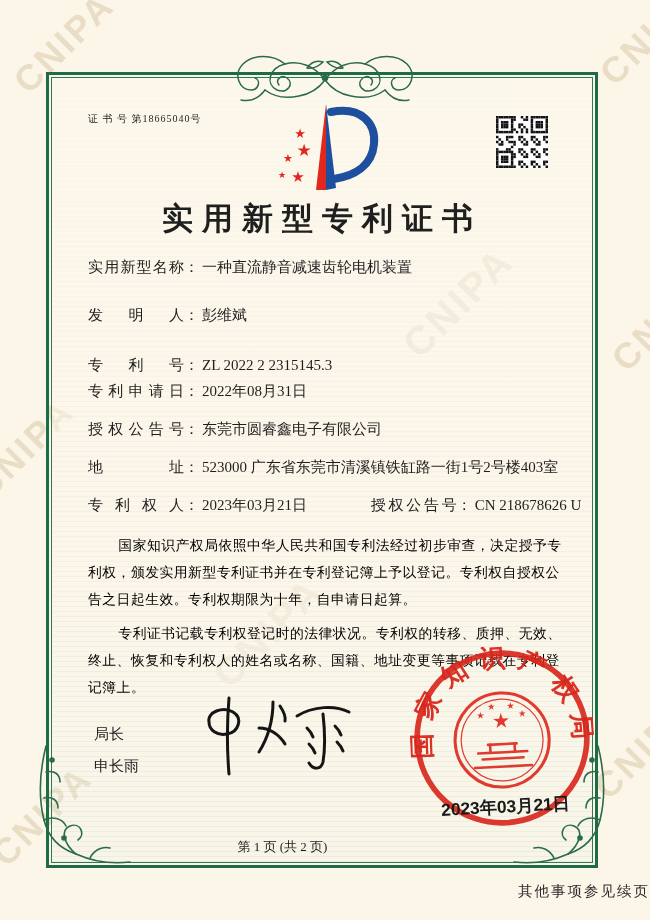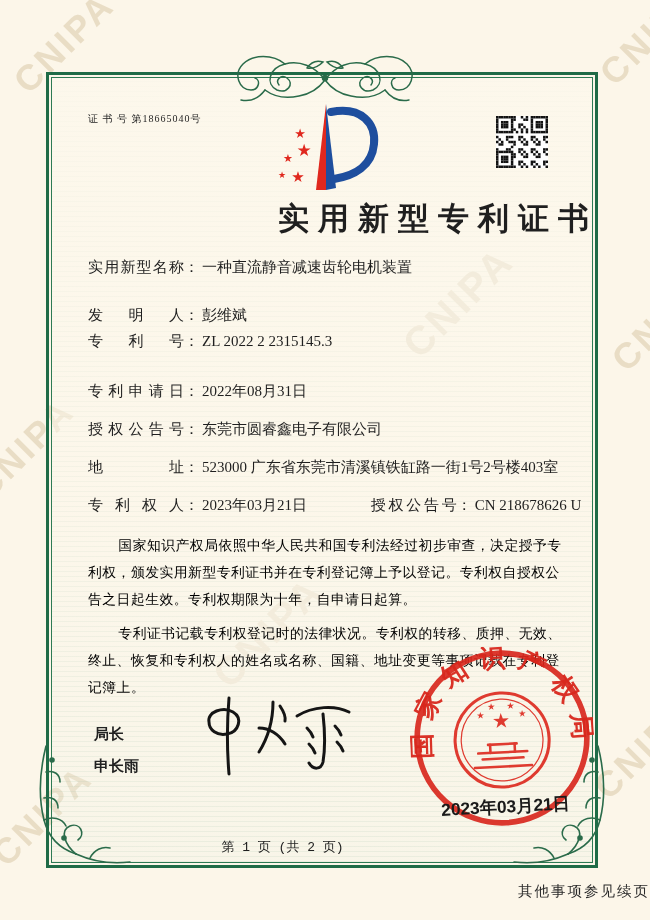--- a/index.html
+++ b/index.html
@@ -23,37 +23,37 @@
     position:absolute;inset:2px;border:1px solid #2d7a54;
     background:
       linear-gradient(180deg, rgba(253,248,236,0.85) 0%, rgba(253,248,236,0.45) 55%, rgba(228,240,228,0.15) 100%),
       repeating-linear-gradient(0deg, rgba(120,170,140,0.13) 0px, rgba(120,170,140,0.13) 1px, rgba(0,0,0,0) 1px, rgba(0,0,0,0) 5px);
   }
   .orn{position:absolute;pointer-events:none;}
   .cert-no{position:absolute;left:88px;top:112px;font-size:10px;letter-spacing:1px;z-index:3;}
   .logo{position:absolute;left:268px;top:100px;z-index:3;}
   .qr{position:absolute;left:496px;top:116px;z-index:3;}
   .title{
-    position:absolute;left:46px;top:198px;width:552px;text-align:right;
+    position:absolute;left:46px;top:198px;width:552px;text-align:center;
     font-size:31px;font-weight:bold;letter-spacing:9px;z-index:3;
   }
   .row{position:absolute;left:88px;font-size:15px;z-index:3;white-space:nowrap;}
   .lbl{display:inline-block;width:96px;text-align:justify;text-align-last:justify;}
   .lbl2{width:86px;margin-left:60px;}
   .val{margin-left:3px;}
   .paras{position:absolute;left:88px;top:532px;width:480px;z-index:3;}
   .paras p{
     margin:0 0 7px;font-size:13.8px;line-height:27px;
     text-indent:2.2em;letter-spacing:0.5px;color:#000000;
   }
   .director{position:absolute;left:94px;top:718px;z-index:3;
-    font-family:"Liberation Sans","DejaVu Sans",sans-serif;font-weight:bold;font-size:15px;line-height:32px;color:#222;}
+    font-family:"Liberation Sans","DejaVu Sans",sans-serif;font-weight:normal;font-size:15px;line-height:32px;color:#222;}
   .sig{position:absolute;left:185px;top:688px;z-index:3;}
   .seal{position:absolute;left:410px;top:646px;z-index:4;transform:rotate(-3deg);}
-  .page-info{position:absolute;left:46px;top:838px;width:473px;text-align:center;font-size:13px;z-index:3;font-family:Liberation Mono, monospace;}
+  .page-info{position:absolute;left:46px;top:838px;width:473px;text-align:center;font-size:13px;z-index:3;}
   .note{position:absolute;left:0;top:882px;width:650px;text-align:right;font-size:14.5px;letter-spacing:2px;z-index:3;color:#2b2b2b;}
 </style>
 </head>
 <body>
 
 <span class="wm" style="left:2px;top:22px;">CNIPA</span>
 <span class="wm" style="left:588px;top:14px;">CNIPA</span>
 <span class="wm" style="left:600px;top:300px;">CNIPA</span>
 <span class="wm" style="left:-38px;top:428px;">CNIPA</span>
 <span class="wm" style="left:-20px;top:795px;">CNIPA</span>
@@ -321,21 +321,21 @@
 </svg>
 
 <div class="title">实用新型专利证书</div>
 
 <div class="row" style="top:258px">
   <span class="lbl">实用新型名称</span><span>：</span><span class="val">一种直流静音减速齿轮电机装置</span>
 </div>
 <div class="row" style="top:306px">
   <span class="lbl">发明人</span><span>：</span><span class="val">彭维斌</span>
 </div>
-<div class="row" style="top:332px">
+<div class="row" style="top:356px">
   <span class="lbl">专利号</span><span>：</span><span class="val">ZL 2022 2 2315145.3</span>
 </div>
 <div class="row" style="top:382px">
   <span class="lbl">专利申请日</span><span>：</span><span class="val">2022年08月31日</span>
 </div>
 <div class="row" style="top:420px">
   <span class="lbl">授权公告号</span><span>：</span><span class="val">东莞市圆睿鑫电子有限公司</span>
 </div>
 <div class="row" style="top:458px">
   <span class="lbl">地址</span><span>：</span><span class="val">523000 广东省东莞市清溪镇铁缸路一街1号2号楼403室</span>

